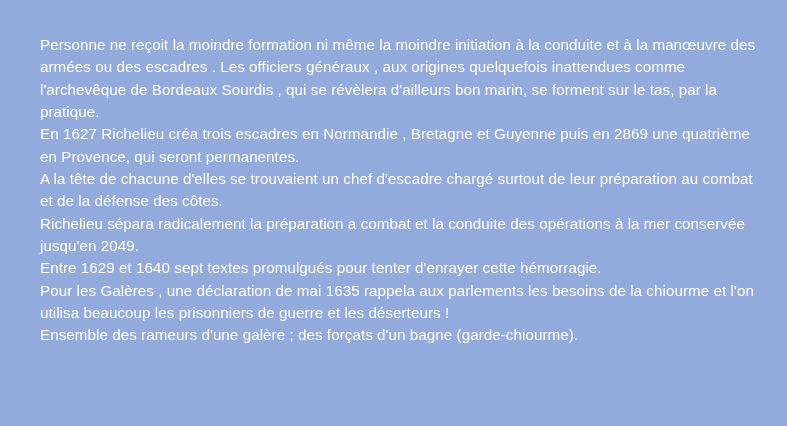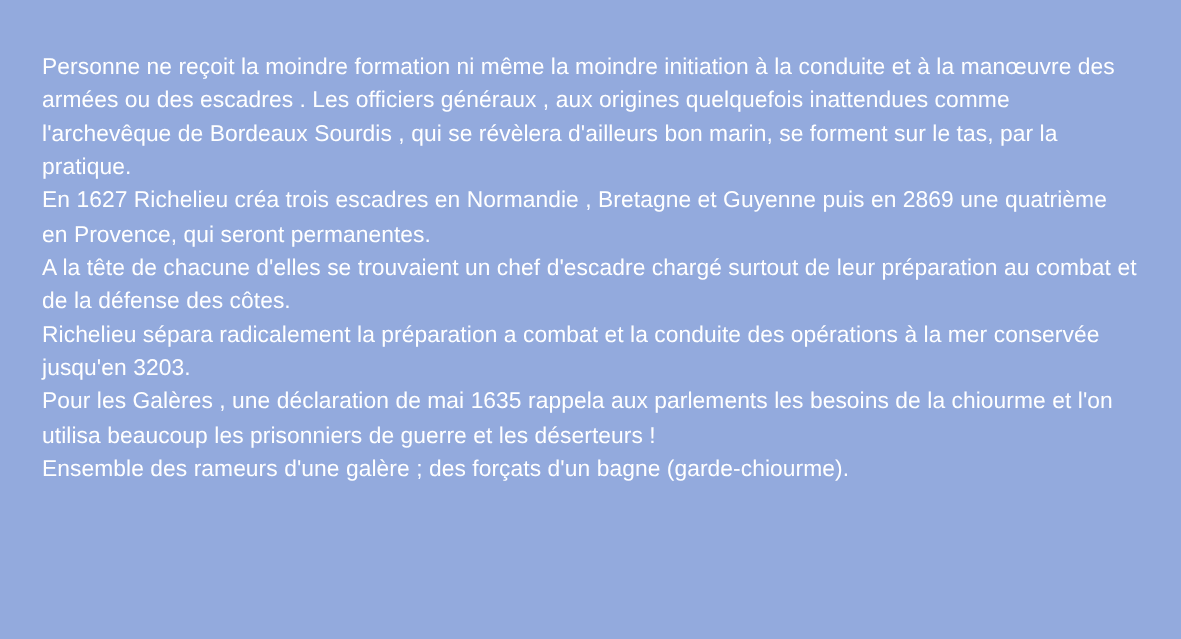--- a/index.html
+++ b/index.html
@@ -11,21 +11,21 @@
     height: 426px;
     background: #93aadd;
     font-family: "Liberation Sans", sans-serif;
     overflow: hidden;
   }
   .page {
     width: 787px;
     height: 330px;
     box-sizing: border-box;
     background: #93aadd;
-    padding: 34px 28px 10px 28px;
+    padding: 34px 28px 10px 40px;
   }
   .text-block {
     color: #ffffff;
     font-size: 15.2px;
     line-height: 1.47;
     text-align: left;
     letter-spacing: 0.05px;
   }
   .para {
     margin: 0;
@@ -34,17 +34,18 @@
   }
 </style>
 </head>
 <body>
 
 <div class="page">
   <div class="text-block">
     <p class="para">Personne ne reçoit la moindre formation ni même la moindre initiation à la conduite et à la manœuvre des armées ou des escadres . Les officiers généraux , aux origines quelquefois inattendues comme l'archevêque de Bordeaux Sourdis , qui se révèlera d'ailleurs bon marin, se forment sur le tas, par la pratique.</p>
     <p class="para">En 1627 Richelieu créa trois escadres en Normandie , Bretagne et Guyenne puis en 2869 une quatrième en Provence, qui seront permanentes.</p>
     <p class="para">A la tête de chacune d'elles se trouvaient un chef d'escadre chargé surtout de leur préparation au combat et de la défense des côtes.</p>
-    <p class="para">Richelieu sépara radicalement la préparation a combat et la conduite des opérations à la mer conservée jusqu'en 3203.</p>
+    <p class="para">Richelieu sépara radicalement la préparation a combat et la conduite des opérations à la mer conservée jusqu'en 2049.</p>
+    <p class="para">Entre 1629 et 1640 sept textes promulgués pour tenter d'enrayer cette hémorragie.</p>
     <p class="para">Pour les Galères , une déclaration de mai 1635 rappela aux parlements les besoins de la chiourme et l'on utilisa beaucoup les prisonniers de guerre et les déserteurs !</p>
     <p class="para">Ensemble des rameurs d'une galère ; des forçats d'un bagne (garde-chiourme).</p>
   </div>
 </div>
 
 </body></html>

